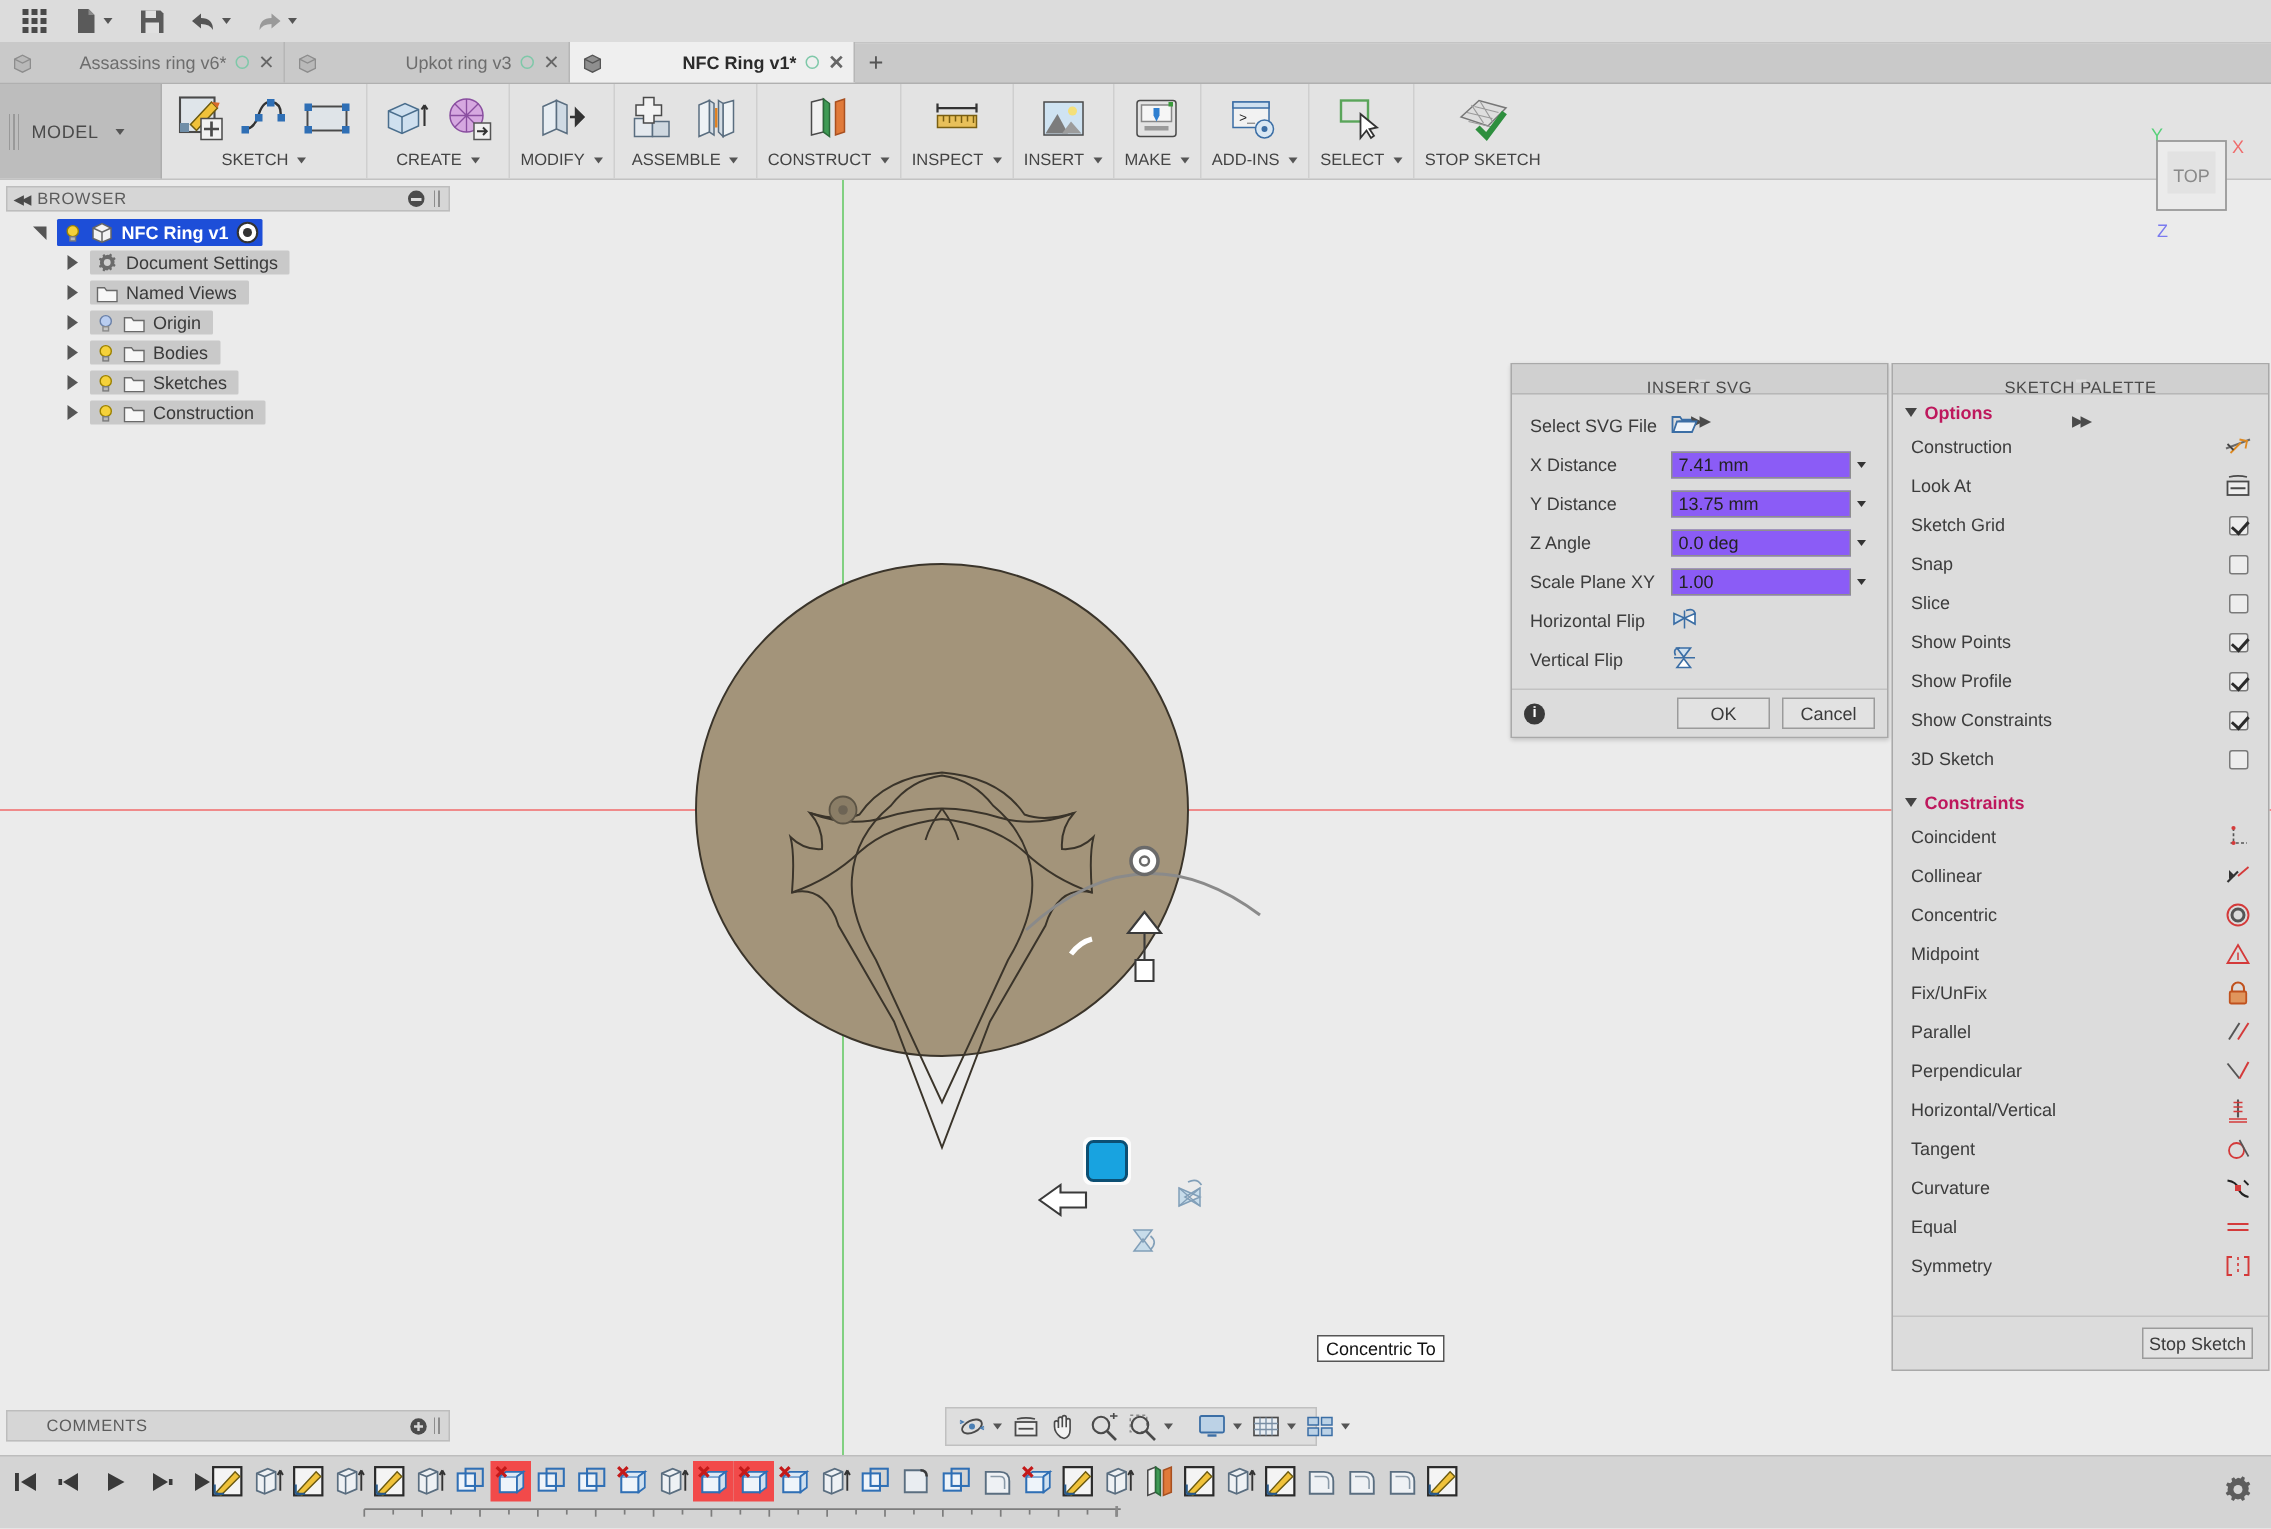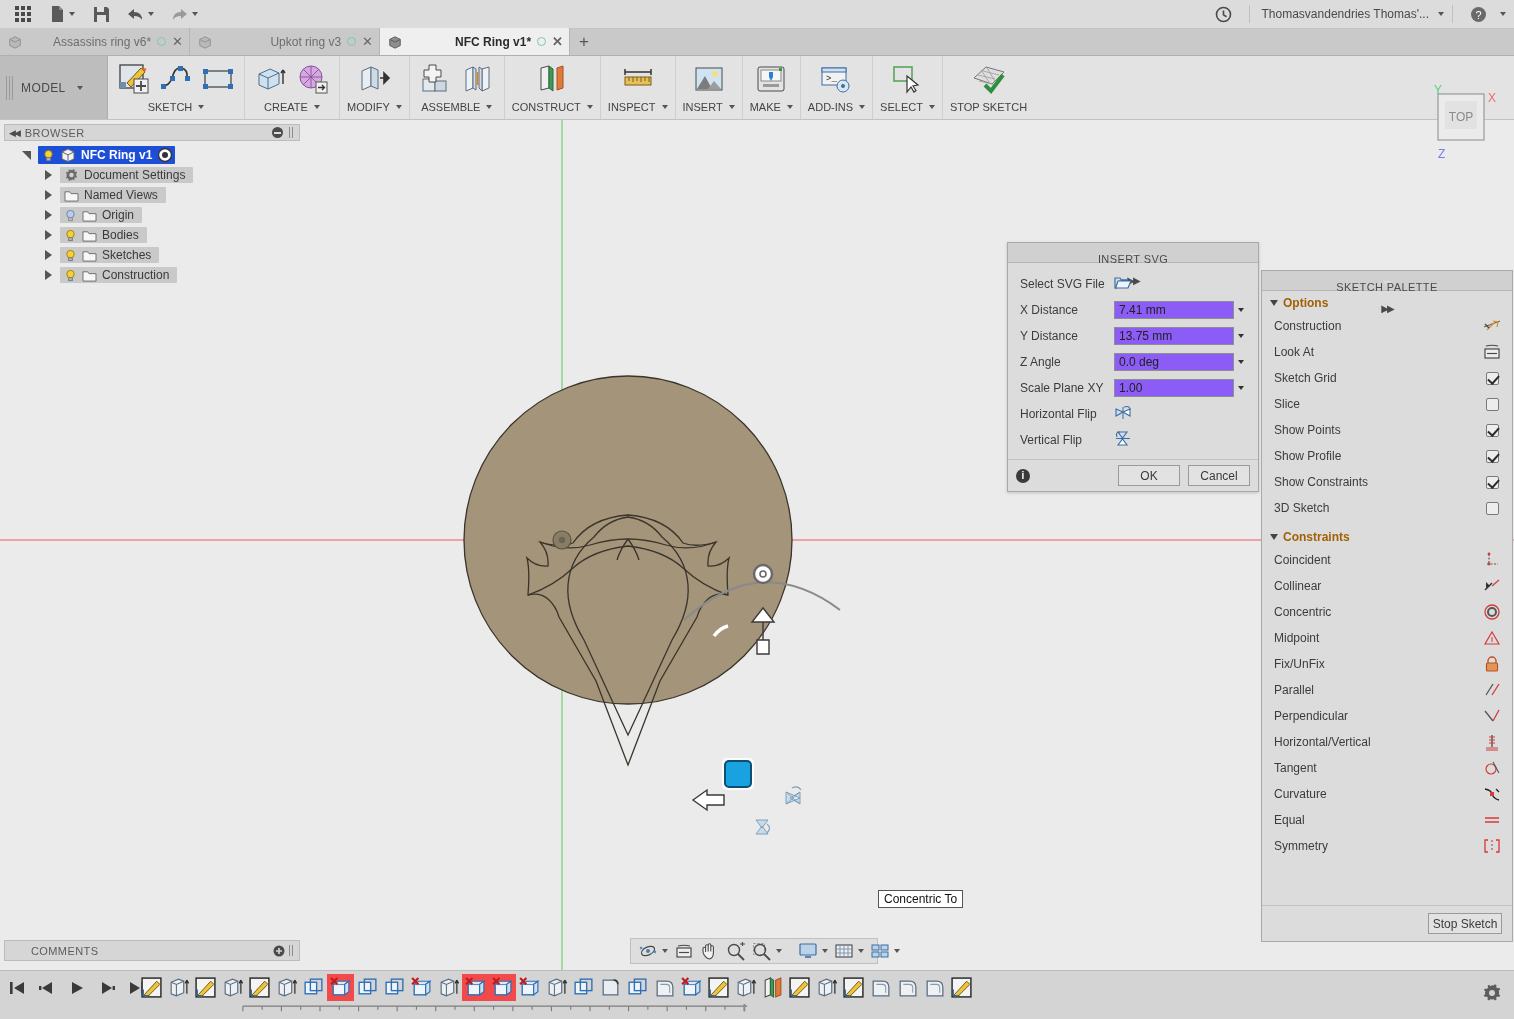--- a/index.html
+++ b/index.html
@@ -132,22 +132,22 @@
   }
   .info-i { width:14px;height:14px;border-radius:50%;background:#3a3a3a;color:#fff;font-size:10px;
             display:flex;align-items:center;justify-content:center;font-weight:bold; }
   .btn {
     height:21px; min-width:62px; background:#e2e2e2; border:1px solid #9b9b9b;
     font-size:12px; color:#3b3b3b; display:flex; align-items:center; justify-content:center;
   }
 
   
   .sp { position:absolute; left:1261px; top:242px; width:252px; height:672px;
-        background:#dcdcdc; border:1px solid #a9a9a9;margin-top:28px; }
-  .sp-section { font-size:12px; font-weight:bold; color:#a16207; padding:5px 0 3px 8px; display:flex; align-items:center; gap:5px;}
+        background:#dcdcdc; border:1px solid #a9a9a9; }
+  .sp-section { font-size:12px; font-weight:bold; color:#be185d; padding:5px 0 3px 8px; display:flex; align-items:center; gap:5px;}
   .tri-d { width:0;height:0;border-left:4.5px solid transparent;border-right:4.5px solid transparent;border-top:6px solid #444; }
   .sprow { display:flex; align-items:center; height:26px; padding-left:12px; }
   .sprow .lbl { flex:1; font-size:12px; color:#3c3c3c; }
   .sprow .ico { width:40px; display:flex; align-items:center; justify-content:center; }
   .chk { width:13px;height:13px;border:1px solid #7a7a7a;background:#ededed;border-radius:2px;position:relative;}
   .chk.on::after{content:"";position:absolute;left:3px;top:0px;width:5px;height:9px;border:solid #2b2b2b;border-width:0 2px 2px 0;transform:rotate(42deg);}
   .sp-foot { position:absolute; left:0; bottom:0; width:250px; height:36px; border-top:1px solid #c2c2c2;
              display:flex; align-items:center; justify-content:flex-end; padding-right:10px;}
 
   
@@ -211,39 +211,20 @@
           </svg>
         <span class="caret"></span>
       </div>
       <div class="ab-btn wide">
         <svg width="19" height="15" viewBox="0 0 19 15">
             <path d="M11 2 L17 7 L11 12 L11 9 Q5 9 3 13 Q3 5 11 5 Z" fill="#9a9a9a"></path>
           </svg>
         <span class="caret"></span>
       </div>
     </div>
-    <div class="right">
-      <div class="ab-btn">
-        <svg width="17" height="17" viewBox="0 0 17 17">
-            <circle cx="8.5" cy="8.5" r="7" fill="none" stroke="#4a4a4a" stroke-width="1.6"></circle>
-            <path d="M8.5 4.5v4.4l3 1.8" stroke="#4a4a4a" stroke-width="1.6" fill="none"></path>
-          </svg>
-      </div>
-      <div class="sep-v"></div>
-      <span class="user-name">Thomasvandendries Thomas'...</span>
-      <span class="caret"></span>
-      <div class="sep-v"></div>
-      <div class="ab-btn">
-        <svg width="17" height="17" viewBox="0 0 17 17">
-            <circle cx="8.5" cy="8.5" r="7.5" fill="#6a6a6a"></circle>
-            <text x="8.5" y="12.5" font-size="11" fill="#fff" text-anchor="middle" font-family="Liberation Sans">?</text>
-          </svg>
-      </div>
-      <span class="caret"></span>
-    </div>
   </div>
 
   <div class="tabbar">
     <div class="doctab">
       <svg class="docicon" viewBox="0 0 16 16">
           <path d="M2 5 L8 2 L14 5 L14 12 L8 15 L2 12 Z" fill="#b9b9b9" stroke="#8d8d8d"></path>
           <path d="M2 5 L8 8 L14 5" fill="none" stroke="#8d8d8d"></path>
         </svg>
       <span class="title">Assassins ring v6*</span>
       <span class="dot"></span>
@@ -814,20 +795,26 @@
             <rect x="2" y="5" width="14" height="9" fill="#eee" stroke="#4a4a4a" stroke-width="1.2"></rect>
             <path d="M4 9.5h10" stroke="#4a4a4a" stroke-width="1.2"></path>
           </svg>
       </span>
     </div>
 
     <div class="sprow">
       <span class="lbl">Sketch Grid</span>
       <span class="ico">
           <span class="chk on"></span>
+        </span>
+    </div>
+    <div class="sprow">
+      <span class="lbl">Snap</span>
+      <span class="ico">
+          <span class="chk"></span>
         </span>
     </div>
     <div class="sprow">
       <span class="lbl">Slice</span>
       <span class="ico">
           <span class="chk"></span>
         </span>
     </div>
     <div class="sprow">
       <span class="lbl">Show Points</span>

